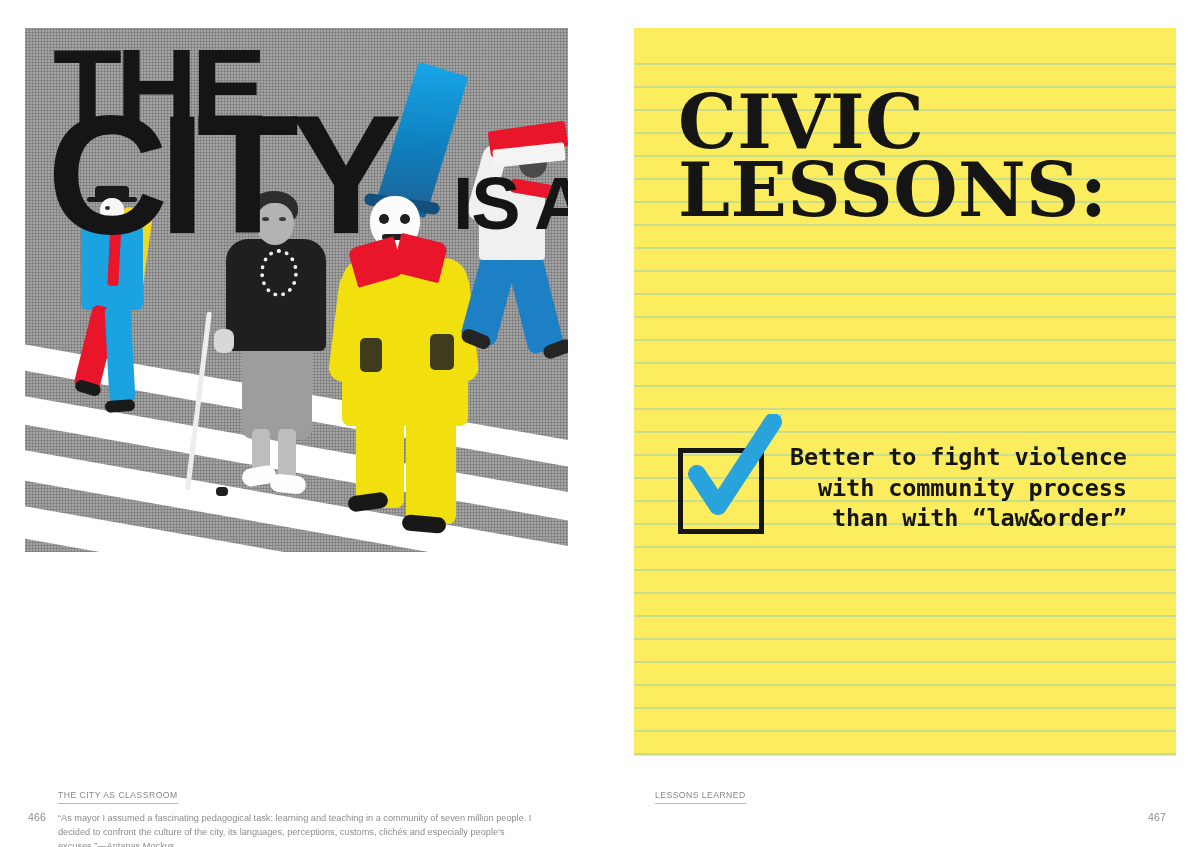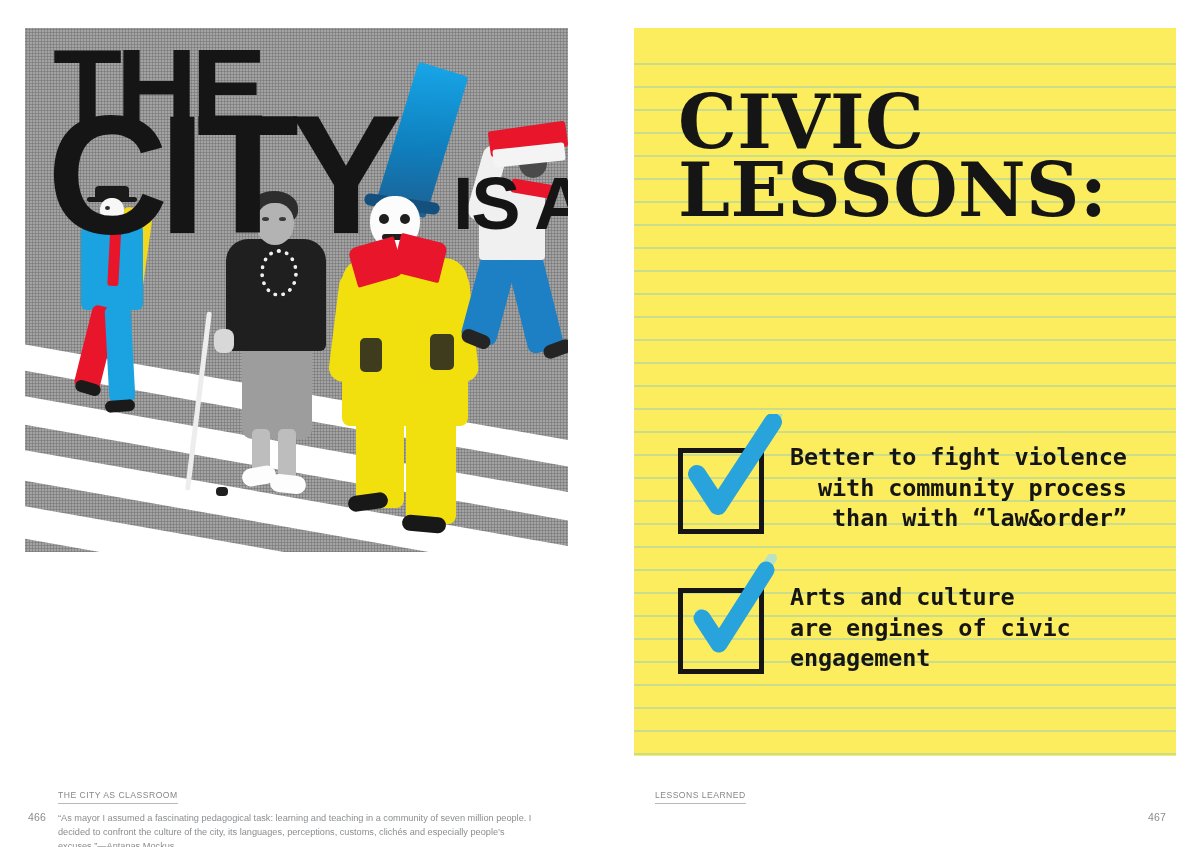--- a/index.html
+++ b/index.html
@@ -260,32 +260,20 @@
       <svg class="tick" viewBox="0 0 120 124">
         <path d="M106 0 L47 88 L24 56" fill="none" stroke="#8fd6ef" stroke-width="9" stroke-linecap="round" stroke-linejoin="round" opacity="0.7"></path>
         <path d="M101 8 L46 92 L25 60" fill="none" stroke="#29a3dc" stroke-width="18" stroke-linecap="round" stroke-linejoin="round"></path>
       </svg>
     </div>
     <div class="lesson-text">Better to fight violence
 with community process
 than with “law&amp;order”</div>
   </div>
 
-  <div class="lesson" id="lesson-2">
-    <div class="checkbox-wrap">
-      <div class="checkbox"></div>
-      <svg class="tick" viewBox="0 0 120 124">
-        <path d="M100 4 L48 86 L28 60" fill="none" stroke="#9fdcf0" stroke-width="10" stroke-linecap="round" stroke-linejoin="round" opacity="0.7"></path>
-        <path d="M94 16 L47 90 L30 64" fill="none" stroke="#29a3dc" stroke-width="17" stroke-linecap="round" stroke-linejoin="round"></path>
-      </svg>
-    </div>
-    <div class="lesson-text">Arts and culture
-are engines of civic
-engagement</div>
-  </div>
 </div>
 
 <div class="caption" id="caption-left">
   <span class="cap-head">THE CITY AS CLASSROOM</span>
   <span class="cap-body">“As mayor I assumed a fascinating pedagogical task: learning and teaching in a community of seven million people. I decided to confront the culture of the city, its languages, perceptions, customs, clichés and especially people’s excuses.”—Antanas Mockus.</span>
 </div>
 <div class="folio" id="folio-left">466</div>
 
 <div class="caption" id="caption-right">
   <span class="cap-head">LESSONS LEARNED</span>

